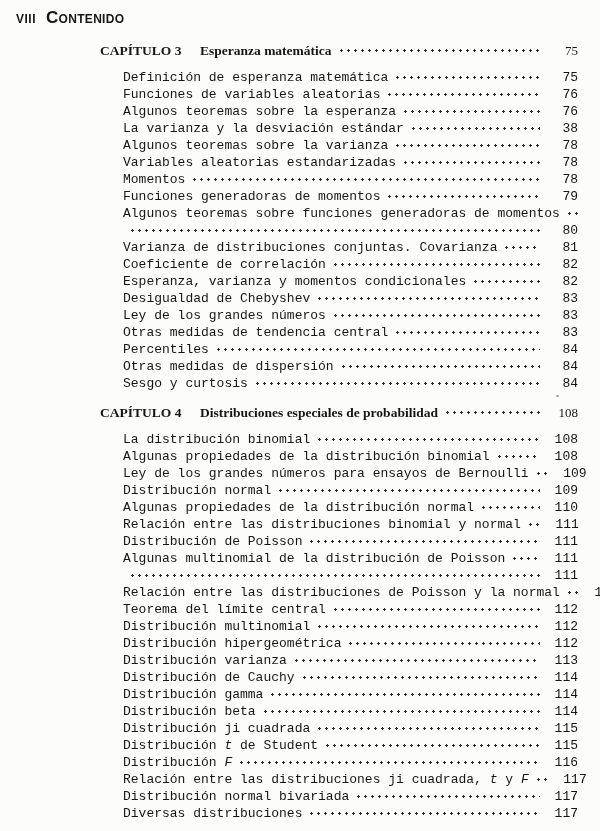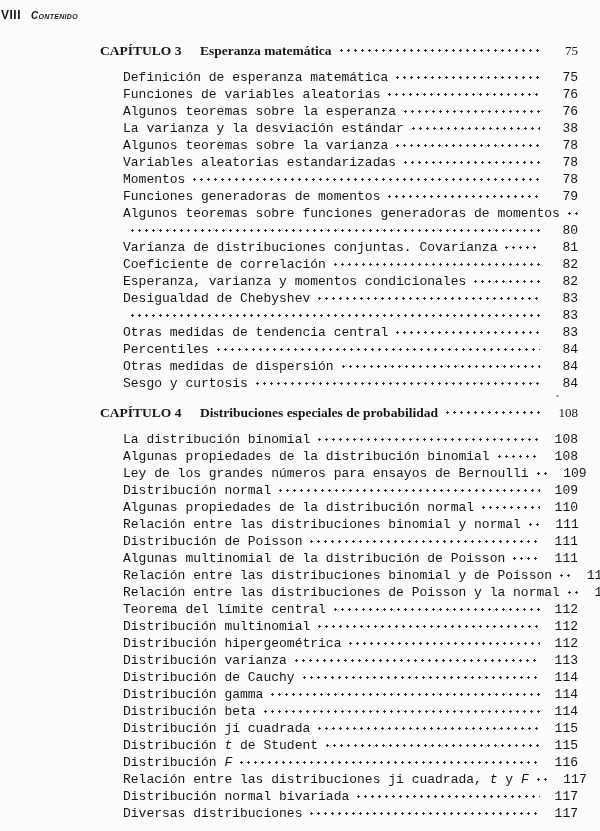--- a/index.html
+++ b/index.html
@@ -12,36 +12,35 @@
     height: 831px;
     background: #fcfcfa;
     font-family: "Liberation Serif", serif;
     color: #161616;
     position: relative;
     overflow: hidden;
   }
   .page-header {
     position: absolute;
     top: 8px;
-    left: 1px;
+    left: 16px;
     display: flex;
     align-items: baseline;
     gap: 10px;
     font-family: "Liberation Sans", sans-serif;
     font-weight: bold;
   }
   .folio {
     font-size: 12px;
     letter-spacing: 0.5px;
   }
   .header-title {
     font-variant: small-caps;
-    font-size: 10px;
+    font-size: 17px;
     letter-spacing: 0.3px;
-    font-style: italic;
   }
   .toc {
     position: absolute;
     left: 100px;
     top: 42px;
     width: 478px;
   }
   .chapter + .chapter {
     margin-top: 12px;
   }
@@ -181,20 +180,21 @@
             <span class="entry-label">Esperanza, varianza y momentos condicionales</span>
             <span class="leader"></span>
             <span class="page-num">82</span>
           </div>
           <div class="row">
             <span class="entry-label">Desigualdad de Chebyshev</span>
             <span class="leader"></span>
             <span class="page-num">83</span>
           </div>
           <div class="row">
+            <span class="entry-label">Ley de los grandes números</span>
             <span class="leader"></span>
             <span class="page-num">83</span>
           </div>
           <div class="row">
             <span class="entry-label">Otras medidas de tendencia central</span>
             <span class="leader"></span>
             <span class="page-num">83</span>
           </div>
           <div class="row">
             <span class="entry-label">Percentiles</span>
@@ -255,21 +255,20 @@
             <span class="entry-label">Distribución de Poisson</span>
             <span class="leader"></span>
             <span class="page-num">111</span>
           </div>
           <div class="row">
             <span class="entry-label">Algunas multinomial de la distribución de Poisson</span>
             <span class="leader"></span>
             <span class="page-num">111</span>
           </div>
           <div class="row">
-            <span class="entry-label">Relación entre las distribuciones binomial y de Poisson</span>
             <span class="leader"></span>
             <span class="page-num">111</span>
           </div>
           <div class="row">
             <span class="entry-label">Relación entre las distribuciones de Poisson y la normal</span>
             <span class="leader"></span>
             <span class="page-num">112</span>
           </div>
           <div class="row">
             <span class="entry-label">Teorema del límite central</span>

